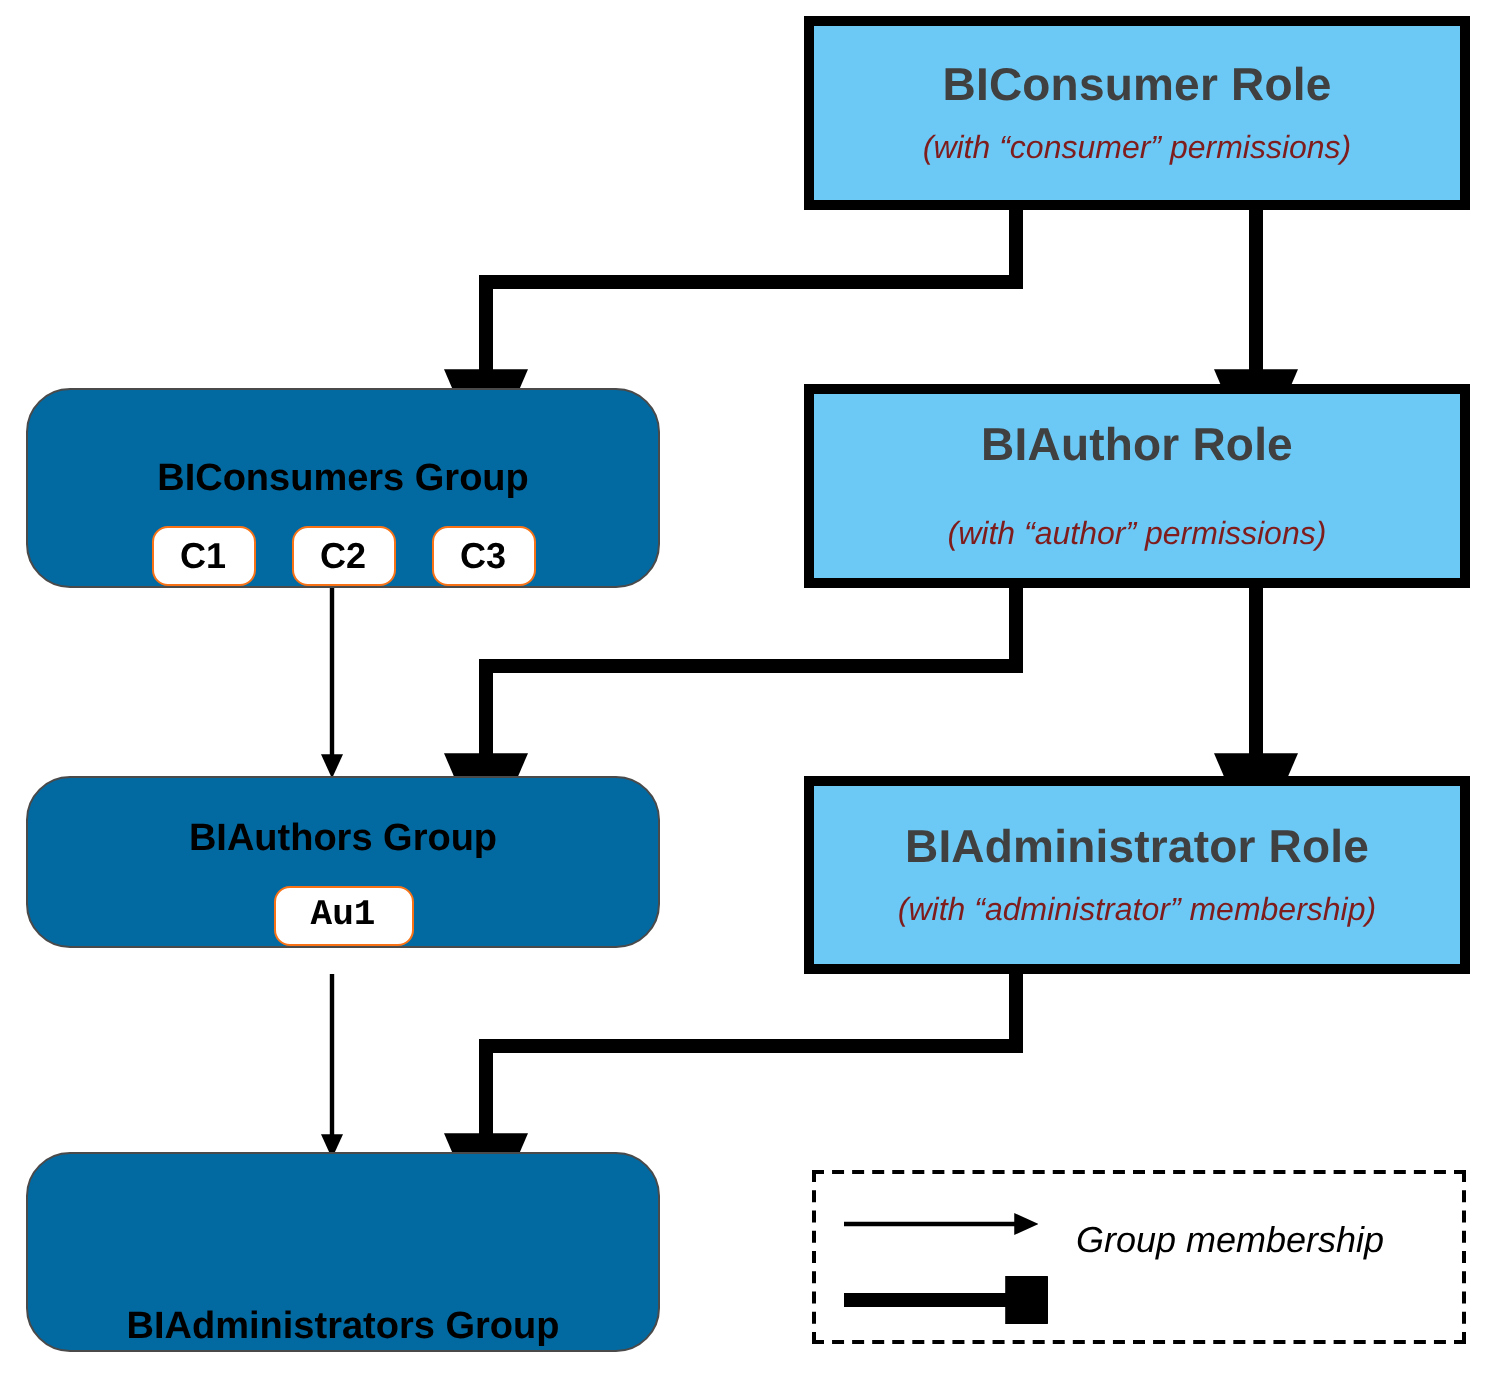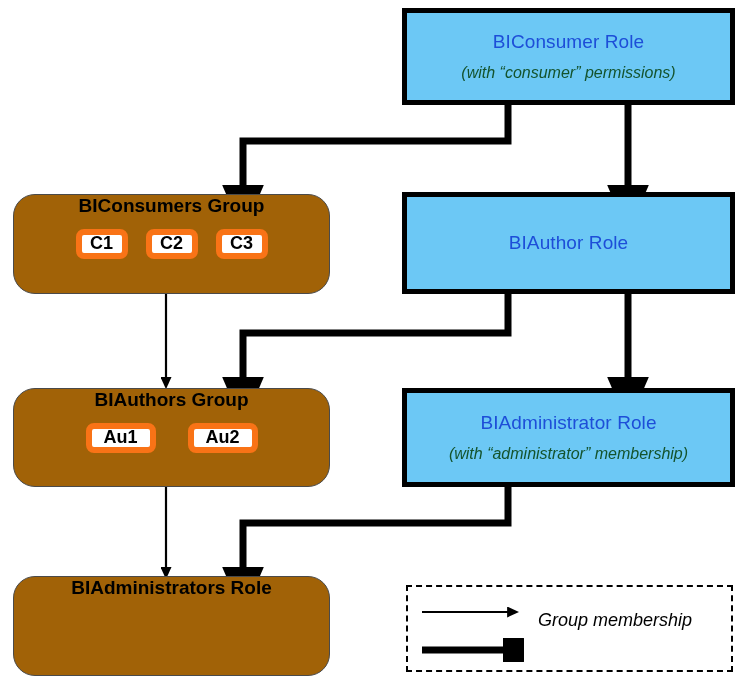--- a/index.html
+++ b/index.html
@@ -34,62 +34,62 @@
     background: #6CC8F5;
     border: 5px solid #000000;
     box-sizing: border-box;
     display: flex;
     flex-direction: column;
     align-items: center;
     justify-content: center;
     z-index: 3;
   }
   .role-title {
-    font-size: 19px;
-    font-weight: normal;
-    color: #1d4ed8;
+    font-size: 23px;
+    font-weight: bold;
+    color: #404040;
     letter-spacing: 0.1px;
     line-height: 1.15;
   }
   .role-sub {
     font-size: 16px;
     font-style: italic;
-    color: #14532d;
+    color: #7f1d1d;
     margin-top: 11px;
     line-height: 1.15;
   }
 
   
   .group-box {
     position: absolute;
-    background: #a16207;
+    background: #0369a1;
     border: 1px solid #4a4a4a;
     border-radius: 22px;
     box-sizing: border-box;
     display: flex;
     flex-direction: column;
     align-items: center;
-    justify-content: flex-start;
+    justify-content: flex-end;
     z-index: 3;
   }
   .group-title {
     font-size: 19px;
     font-weight: bold;
     color: #000;
     line-height: 1.15;
   }
   .members {
     display: flex;
     flex-direction: row;
     gap: 18px;
     margin-top: 12px;
   }
   .member-chip {
     background: #ffffff;
-    border: 6px solid #f97316;
+    border: 1px solid #f97316;
     border-radius: 8px;
     min-width: 52px;
     height: 30px;
     display: flex;
     align-items: center;
     justify-content: center;
     font-size: 18px;
     font-weight: bold;
     color: #000;
     padding: 0 8px;
@@ -170,46 +170,46 @@
     </g>
   </svg>
 
   <div class="role-box" style="left:402px; top:8px; width:333px; height:97px;">
     <div class="role-title">BIConsumer Role</div>
     <div class="role-sub">(with “consumer” permissions)</div>
   </div>
 
   <div class="role-box" style="left:402px; top:192px; width:333px; height:102px;gap:13px;">
     <div class="role-title">BIAuthor Role</div>
+    <div class="role-sub">(with “author” permissions)</div>
   </div>
 
   <div class="role-box" style="left:402px; top:388px; width:333px; height:99px;">
     <div class="role-title">BIAdministrator Role</div>
     <div class="role-sub">(with “administrator” membership)</div>
   </div>
 
   <div class="group-box" style="left:13px; top:194px; width:317px; height:100px;">
     <div class="group-title">BIConsumers Group</div>
     <div class="members">
       <div class="member-chip">C1</div>
       <div class="member-chip">C2</div>
       <div class="member-chip">C3</div>
     </div>
   </div>
 
-  <div class="group-box" style="left:13px; top:388px; width:317px; height:99px;">
+  <div class="group-box" style="left:13px; top:388px; width:317px; height:86px;">
     <div class="group-title">BIAuthors Group</div>
-    <div class="members" style="gap:32px;">
+    <div class="members" style="gap:32px;font-family:Liberation Mono, monospace;">
       <div class="member-chip" style="min-width:70px;">Au1</div>
-      <div class="member-chip" style="min-width:70px;">Au2</div>
     </div>
   </div>
 
   <div class="group-box" style="left:13px; top:576px; width:317px; height:100px;">
-    <div class="group-title">BIAdministrators Role</div>
+    <div class="group-title">BIAdministrators Group</div>
   </div>
 
   <div class="legend" style="left:406px; top:585px; width:327px; height:87px;">
 
     <div class="legend-row" style="margin-top:6px;">
       <svg class="legend-glyph" viewBox="0 0 104 24">
         <path d="M2,12 L88,12" fill="none" stroke="#000000" stroke-width="2.2" marker-end="url(#thinHead)"></path>
       </svg>
       <span class="legend-label">Group membership</span>
     </div>

